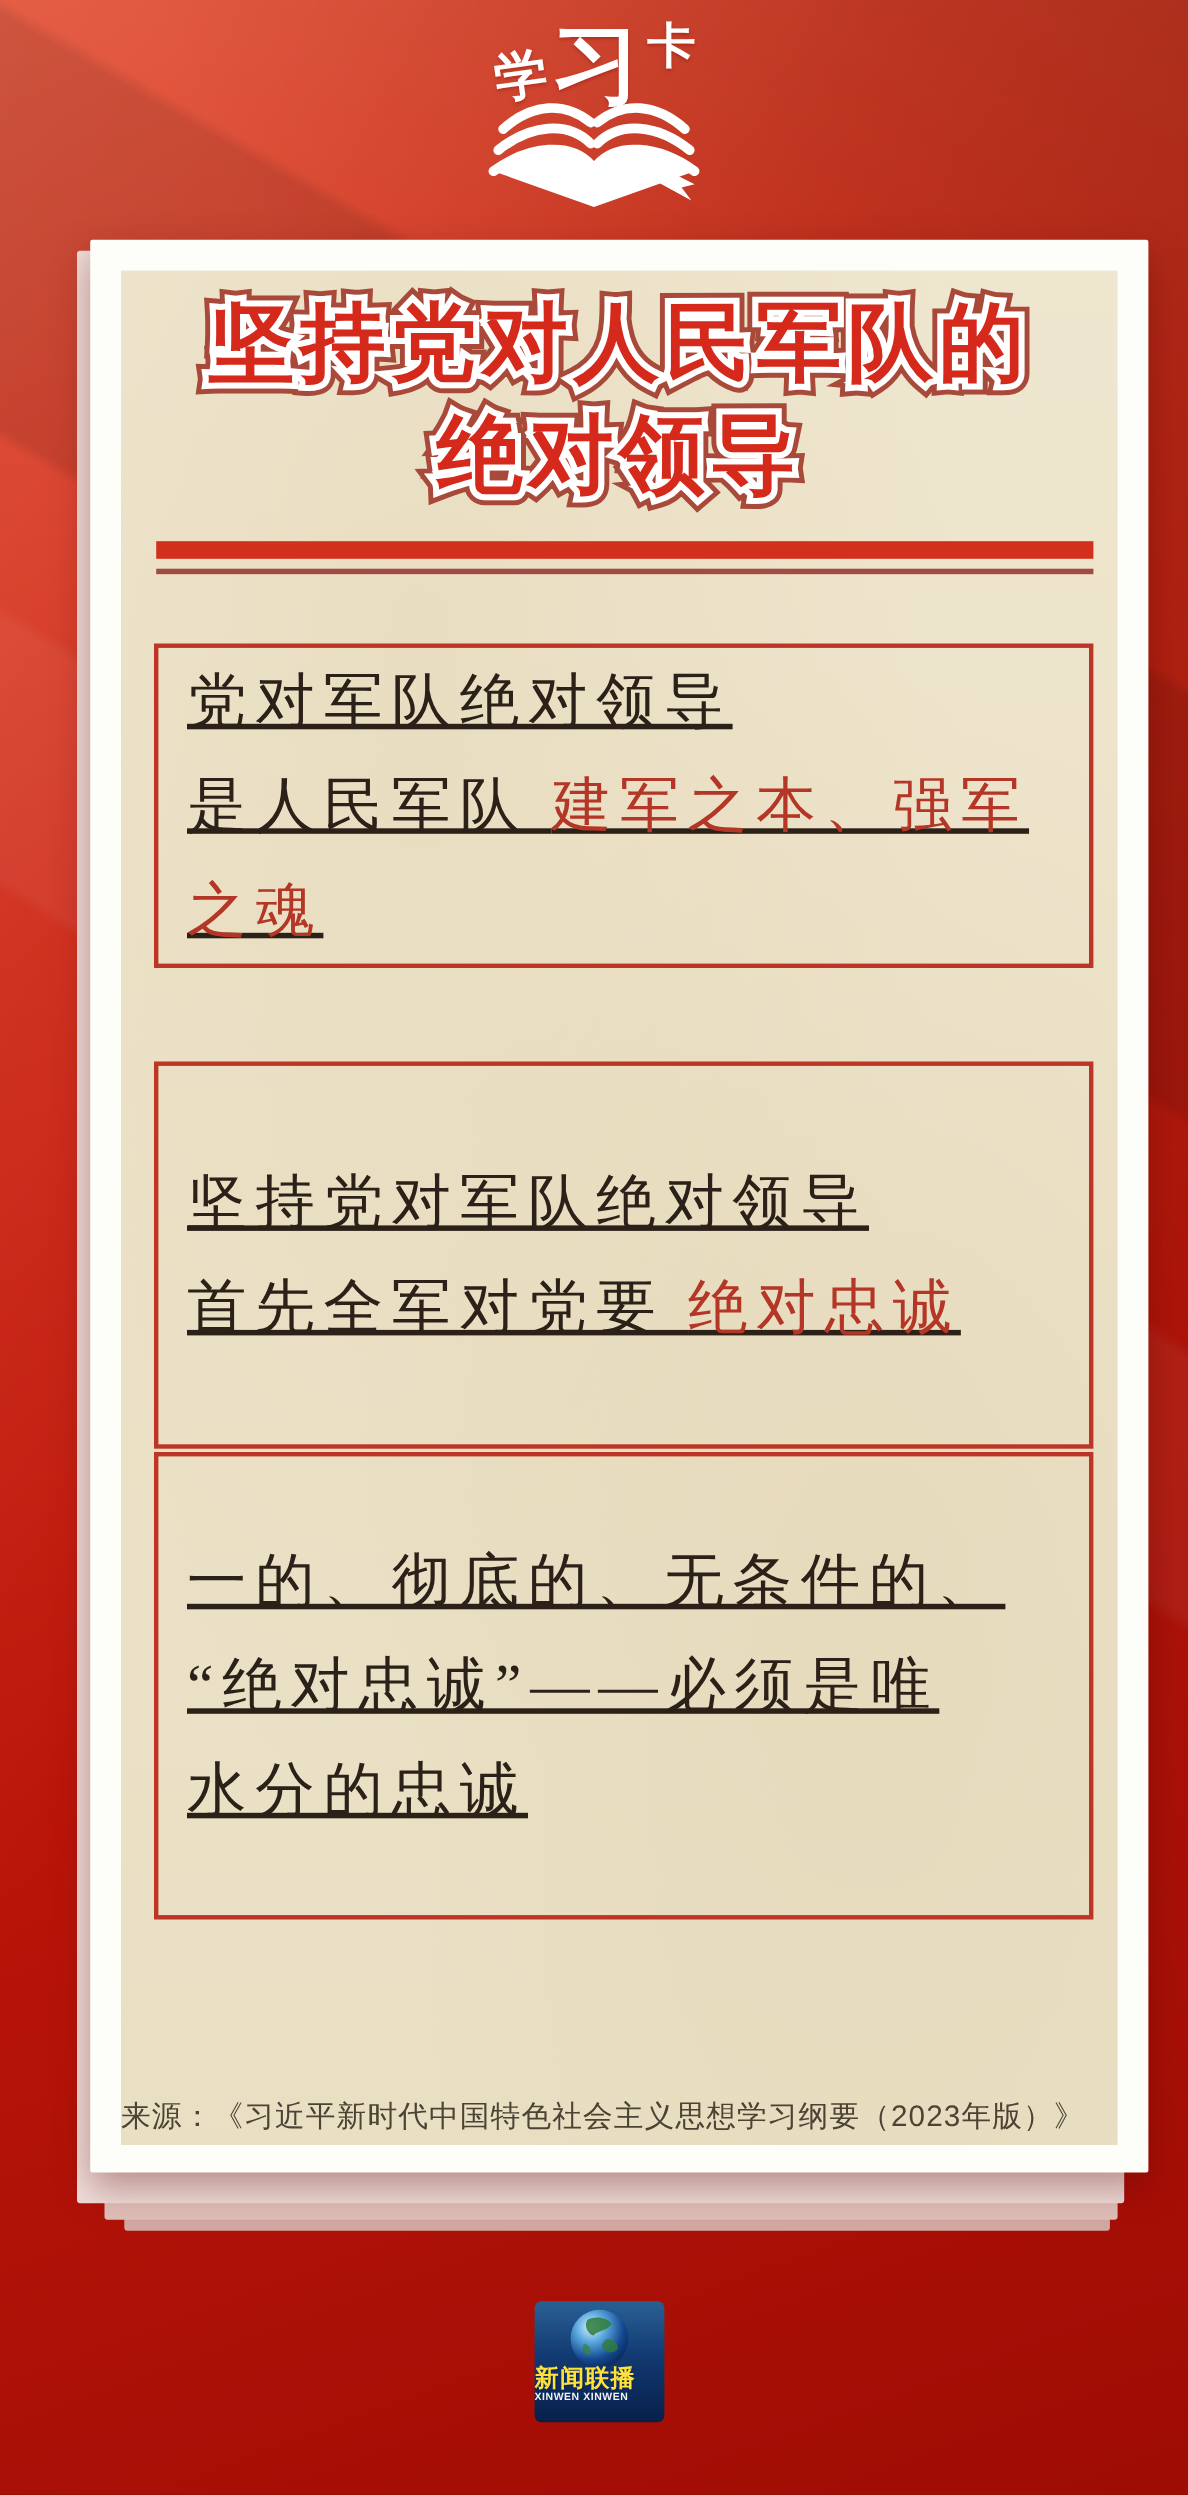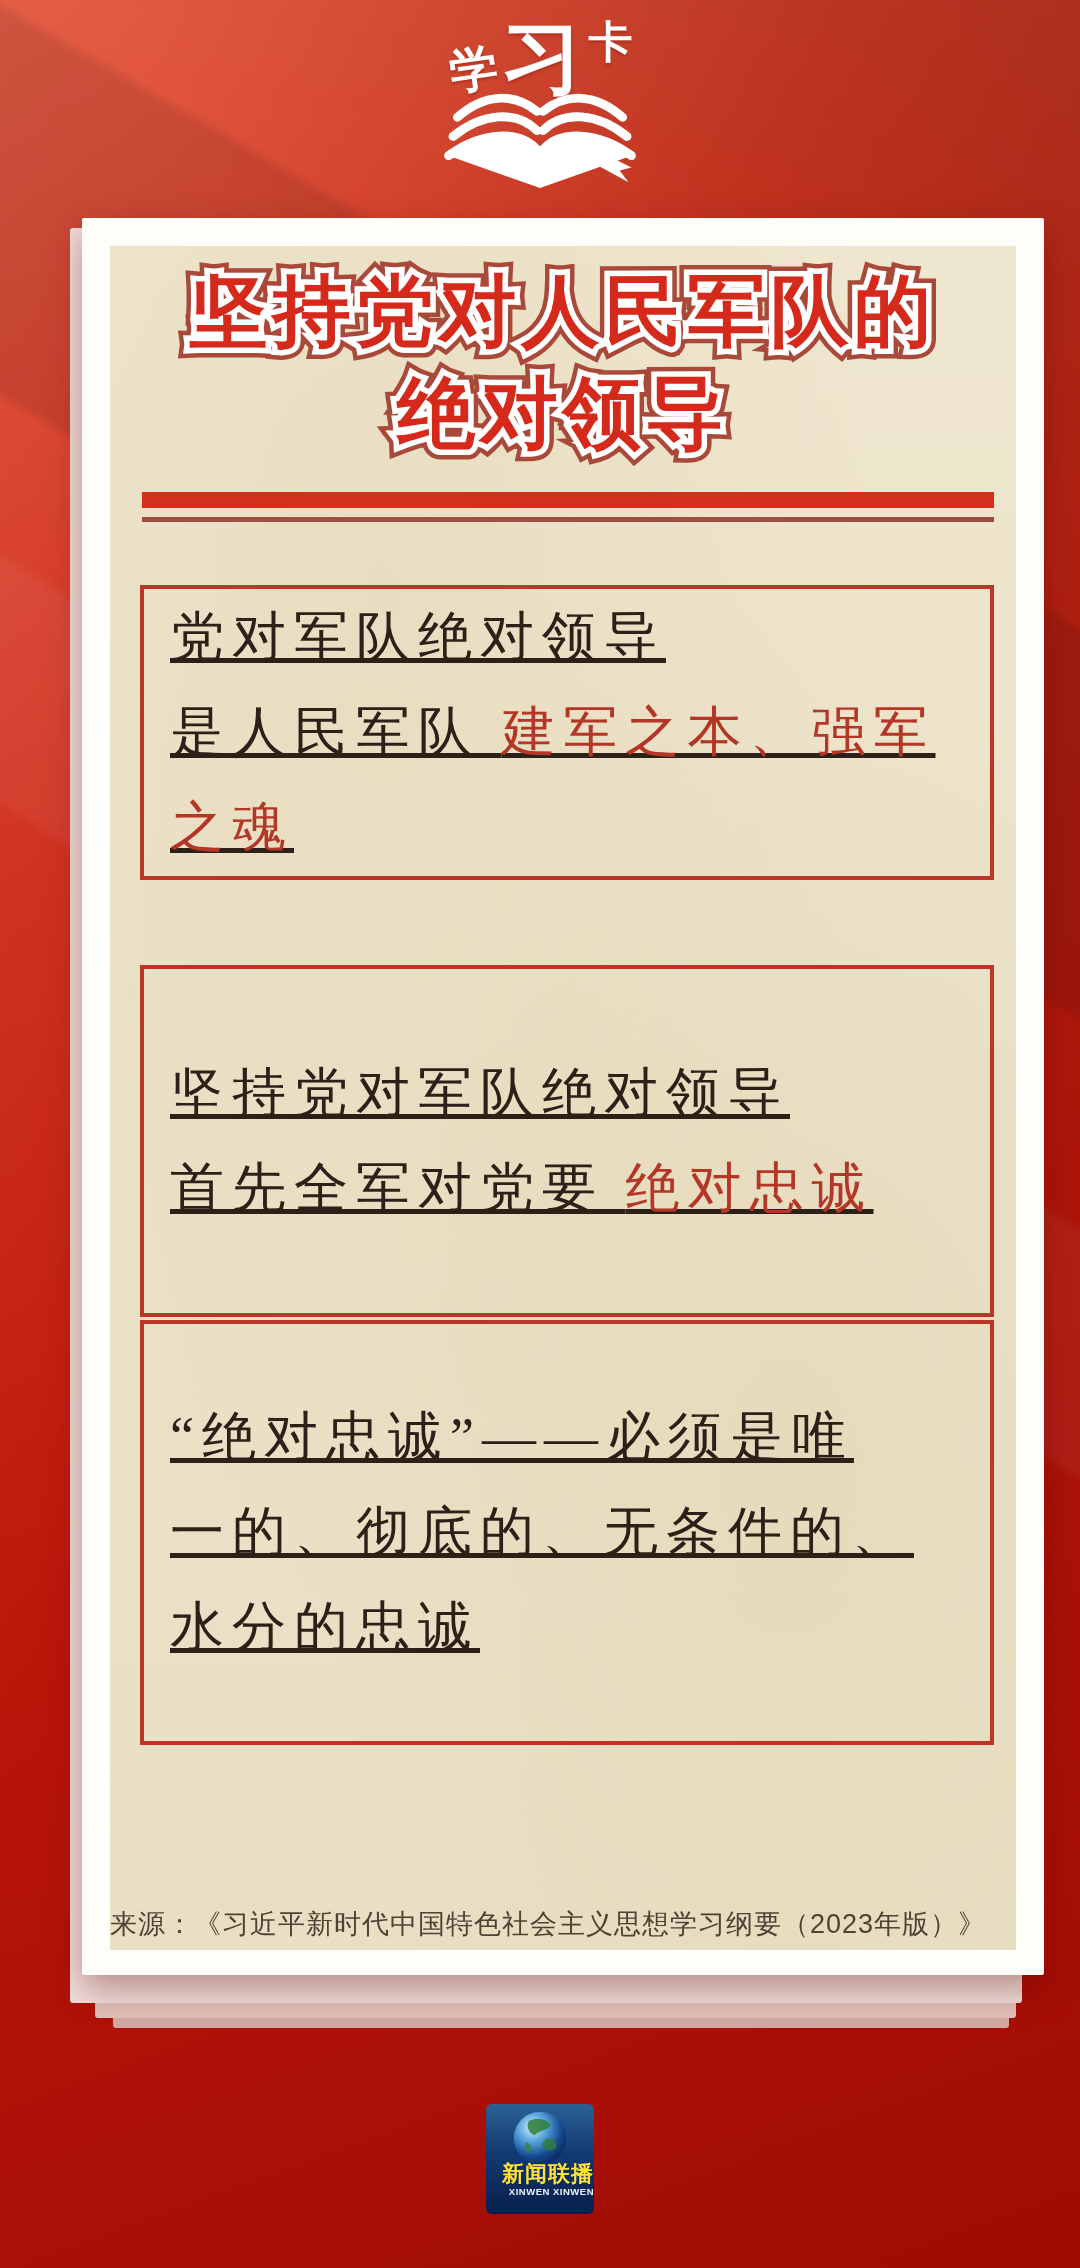--- a/index.html
+++ b/index.html
@@ -59,23 +59,23 @@
   .qbox1{top:339px;height:295px;}
   .qbox2{top:719px;height:352px;}
   .qbox3{top:1074px;height:425px;}
   .box-line{line-height:95px;white-space:nowrap;text-decoration:underline;}
   .seg-ink{color:#2b2118;}
   .seg-red{color:#b33626;}
   
   .source-line{position:absolute;top:1658px;left:0;right:0;text-align:left;
     font-size:27px;color:#4c4335;letter-spacing:1px;line-height:40px;}
   
-  .bottom-logo{position:absolute;left:486px;top:2092px;width:108px;height:110px;
-    border-radius:6px;overflow:hidden;text-align:right;
-    background:linear-gradient(180deg,#2a6095 0%,#123a72 45%,#081f4a 100%);margin-top:12px;}
+  .bottom-logo{position:absolute;left:486px;top:2092px;width:118px;height:110px;
+    border-radius:6px;overflow:hidden;text-align:left;
+    background:linear-gradient(180deg,#2a6095 0%,#123a72 45%,#081f4a 100%);}
   .globe{display:block;margin:5px auto 0;}
   .bl-cn{font-size:22px;font-weight:bold;color:#ffe13a;line-height:22px;margin-top:-4px;
     text-shadow:1px 1px 1px #06255a;letter-spacing:1px;}
   .bl-en{font-size:9.5px;color:#eef3fa;line-height:14px;letter-spacing:0.5px;font-weight:bold;}
 </style>
 </head>
 <body>
 
 <div class="page">
 
@@ -119,22 +119,22 @@
       <div class="qbox qbox1">
           <div class="box-line"><span class="seg seg-ink">党对军队绝对领导</span></div>
           <div class="box-line"><span class="seg seg-ink">是人民军队 </span><span class="seg seg-red">建军之本、强军</span></div>
           <div class="box-line"><span class="seg seg-red">之魂</span></div>
         </div>
       <div class="qbox qbox2">
           <div class="box-line"><span class="seg seg-ink">坚持党对军队绝对领导</span></div>
           <div class="box-line"><span class="seg seg-ink">首先全军对党要 </span><span class="seg seg-red">绝对忠诚</span></div>
         </div>
       <div class="qbox qbox3">
+          <div class="box-line"><span class="seg seg-ink">一的、彻底的、无条件的、</span></div>
           <div class="box-line"><span class="seg seg-ink">“绝对忠诚”——必须是唯</span></div>
-          <div class="box-line"><span class="seg seg-ink">一的、彻底的、无条件的、</span></div>
           <div class="box-line"><span class="seg seg-ink">水分的忠诚</span></div>
         </div>
 
       <div class="source-line">来源：《习近平新时代中国特色社会主义思想学习纲要（2023年版）》</div>
 
     </div>
   </div>
 
   <div class="bottom-logo">
     <svg class="globe" viewBox="0 0 64 64" width="58" height="58">

